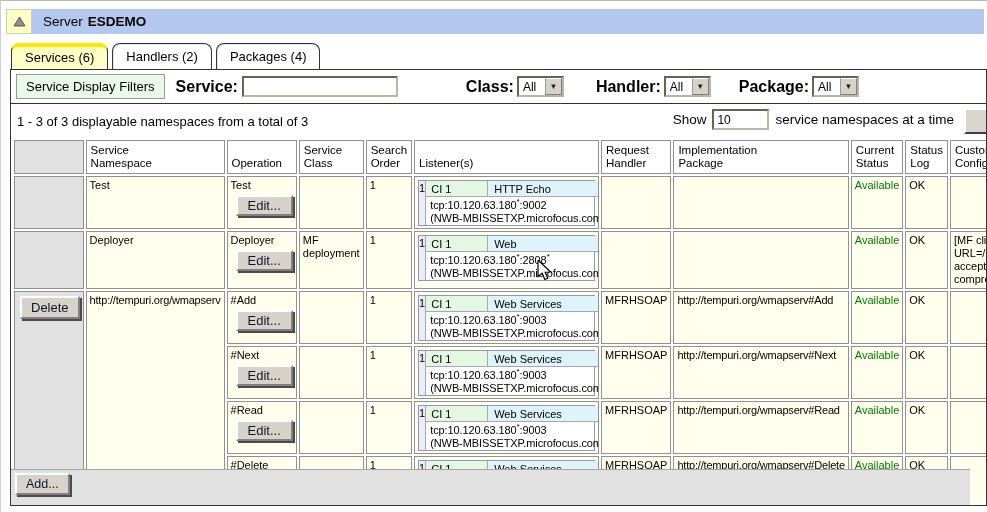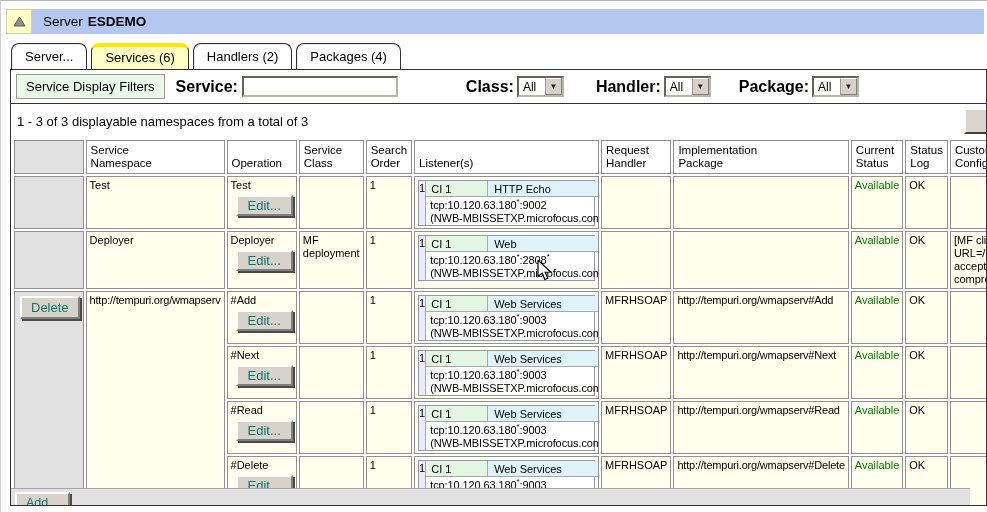--- a/index.html
+++ b/index.html
@@ -53,38 +53,38 @@
   table.grid td { border:1px solid #919191; vertical-align:top; background:#ffffee;
     padding:2px 3px; font-size:11px; line-height:13px; overflow:hidden; }
   table.grid td.hd { background:#ffffff; vertical-align:bottom; font-size:11.5px;
     white-space:pre-line; padding:2px 4px 3px 4px; }
   table.grid td.gutter { background:#e1e1e1; }
   td.url { font-size:10.5px; white-space:nowrap; letter-spacing:-0.2px; }
   td.status { color:#007d00; font-size:11.5px; }
   td.cfg { font-size:10.5px; word-wrap:break-word; line-height:12.5px; }
   sup { font-size:8px; line-height:0; }
   
-  .btn { display:inline-block; background:#d7d3ca; font-size:13px; color:#0f766e;
+  .btn { display:inline-block; background:#d7d3ca; font-size:13px; color:#0f172a;
     border-top:2px solid #ffffff; border-left:2px solid #ffffff;
     border-right:2px solid #808080; border-bottom:2px solid #808080;
     box-shadow:2px 2px 0 #4a4a4a; padding:2px 10px; cursor:default; white-space:nowrap; }
   .op-btn { margin:3px 0 0 5px; }
   .del-btn { margin:2px 0 0 2px; padding:3px 9px; }
   
   .lsnr { width:177px; border:1px solid #9595bb; background:#fff; display:flex;
     margin-top:1px; font-size:11px; }
   .lsnr-num { width:17px; background:#ebebfb; border-right:1px solid #a8a8a8;
     text-align:center; padding-top:1px; }
   .lsnr-main { flex:1; display:flex; flex-direction:column; }
   .lsnr-top { display:flex; height:16px; border-bottom:1px solid #a8a8a8; }
   .lsnr-ci { width:62px; background:#e3f7e3; border-right:1px solid #a8a8a8; padding:2px 0 0 5px; }
   .lsnr-name { flex:1; background:#def3fa; padding:2px 0 0 6px; white-space:nowrap; }
   .lsnr-detail { padding:2px 2px 1px 4px; line-height:12.5px; white-space:nowrap; letter-spacing:-0.1px; }
   
-  .footer { position:absolute; left:0; right:16px; bottom:0; height:17px; background:#e1e1e1;
+  .footer { position:absolute; left:0; right:16px; bottom:0; height:36px; background:#e1e1e1;
     border-top:1px solid #a5a5a5; }
   .add-btn { position:absolute; left:4px; top:3px; padding:2px 9px; font-size:12.5px; }
   
   .cursor { position:absolute; left:536px; top:259px; width:19px; height:22px; z-index:50; }
 </style>
 </head>
 <body>
 
 <div class="titlebar">
   <div class="collapse-box">
@@ -92,21 +92,20 @@
       <polygon points="6.5,1 12,10 1,10" fill="#8f8f8f" stroke="#5c5c5c" stroke-width="1"></polygon>
     </svg>
   </div>
   <div class="title-banner">
     <span>Server</span>
     <b>ESDEMO</b>
   </div>
 </div>
 
 <div class="tabs">
-  <div class="tab">Server...</div>
   <div class="tab active">Services (6)</div>
   <div class="tab">Handlers (2)</div>
   <div class="tab">Packages (4)</div>
 </div>
 
 <div class="container">
 
   <div class="filter-bar">
     <div class="filter-title">Service Display Filters</div>
     <span class="flabel" style="margin-left:11px">Service:</span>
@@ -123,20 +122,25 @@
     </span>
     <span class="flabel" style="margin-left:28px">Package:</span>
     <span class="select" style="margin-left:3px">
       <span class="val">All</span>
       <span class="arrow">▼</span>
     </span>
   </div>
 
   <div class="info-row">
     <span class="summary">1 - 3 of 3 displayable namespaces from a total of 3</span>
+    <span class="show-group">
+      <span style="font-size:13.5px">Show</span>
+      <input class="text-input" style="width: 57px;" type="text" value="10">
+      <span style="font-size:13.5px">service namespaces at a time</span>
+    </span>
     <span class="page-btn"></span>
   </div>
 
   <table class="grid">
     <colgroup>
       <col style="width:60px">
         <col style="width:127px">
         <col style="width:56px">
       <col style="width:53px">
         <col style="width:32px">

